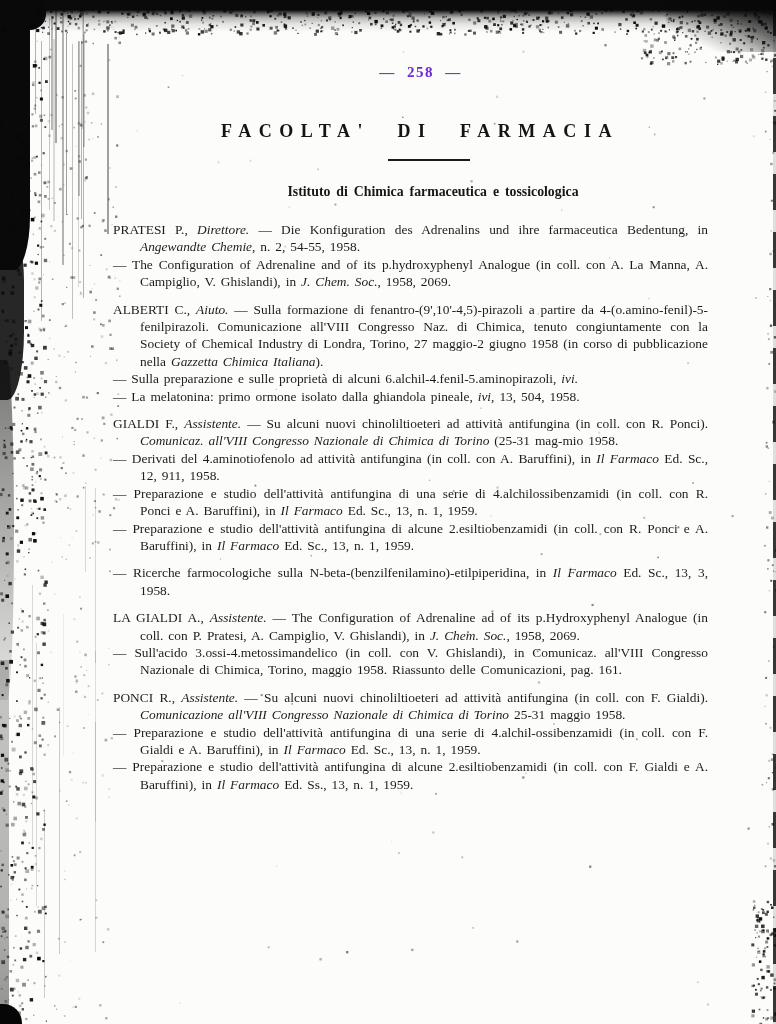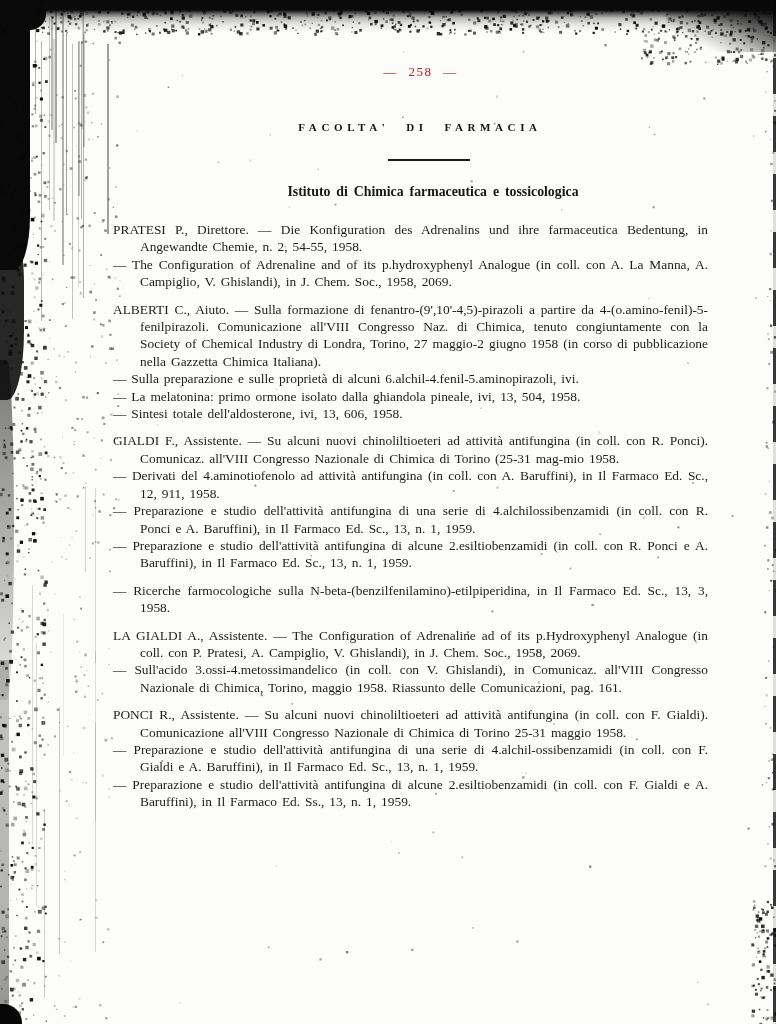--- a/index.html
+++ b/index.html
@@ -22,30 +22,30 @@
   .spine3{position:absolute;top:360px;left:0;width:14px;height:340px;
     background:linear-gradient(180deg,rgba(9,9,9,.55),rgba(9,9,9,.18) 80%,rgba(9,9,9,.1));border-radius:0 50% 50% 0;}
   .spine4{position:absolute;top:660px;left:0;width:9px;height:364px;
     background:linear-gradient(180deg,rgba(9,9,9,.22),rgba(9,9,9,.3) 70%,rgba(9,9,9,.45));}
   .right-edge{position:absolute;top:0;right:0;width:3px;height:1024px;
     background:repeating-linear-gradient(180deg,rgba(6,6,6,.8) 0 36px,rgba(6,6,6,.12) 36px 58px);}
   .bottom-left-blob{position:absolute;left:0;bottom:0;width:22px;height:20px;background:#060606;border-radius:0 85% 0 0/0 95% 0 0;}
   .speckles,.streak{position:absolute;top:0;left:0;width:1px;height:1px;background:transparent;pointer-events:none;}
   
   .page-number{position:absolute;top:64px;left:123px;width:595px;text-align:center;
-    font-size:13px;letter-spacing:1.5px;word-spacing:6px;font-weight:normal;color:#b91c1c;}
+    font-size:15px;letter-spacing:1.5px;word-spacing:6px;font-weight:bold;color:#6d28d9;}
   .faculty{position:absolute;top:121px;left:130px;width:580px;text-align:center;
-    font-size:11px;font-weight:bold;letter-spacing:.42em;word-spacing:.85em;color:#141414;}
+    font-size:18px;font-weight:bold;letter-spacing:.42em;word-spacing:.85em;color:#141414;}
   .rule{position:absolute;top:159px;left:388px;width:82px;height:2px;background:#1a1a1a;}
   .institute{position:absolute;top:184px;left:143px;width:580px;text-align:center;
     font-size:13.8px;font-weight:bold;word-spacing:2.5px;color:#161616;}
   .pub-list{position:absolute;top:221px;left:113px;width:595px;font-size:13.4px;line-height:17.4px;}
   .block{margin:0 0 10px 0;}
   .entry{margin:0;padding-left:27px;text-indent:-27px;text-align:justify;word-spacing:1.6px;}
-  .it{}
+  .it{font-style:italic;}
 </style>
 </head>
 <body>
 
 <div class="page">
 
   <div class="top-band"></div>
   <div class="top-left-blob"></div>
   <div class="top-right-wedge"></div>
   <div class="spine1"></div>
@@ -62,21 +62,20 @@
 
   <div class="pub-list">
     <div class="block">
       <p class="entry"><span>PRATESI P., </span><span class="it">Direttore.</span><span> — Die Konfiguration des Adrenalins und ihre farmaceutica Bedentung, in </span><span class="it">Angewandte Chemie</span><span>, n. 2, 54-55, 1958.</span></p>
       <p class="entry"><span>— The Configuration of Adrenaline and of its p.hydroxyphenyl Analogue (in coll. con A. La Manna, A. Campiglio, V. Ghislandi), in </span><span class="it">J. Chem. Soc.</span><span>, 1958, 2069.</span></p>
     </div>
     <div class="block">
       <p class="entry"><span>ALBERTI C., </span><span class="it">Aiuto.</span><span> — Sulla formazione di fenantro-(9',10'-4,5)-pirazoli a partire da 4-(o.amino-fenil)-5-fenilpirazoli. Comunicazione all'VIII Congresso Naz. di Chimica, tenuto congiuntamente con la Society of Chemical Industry di Londra, Torino, 27 maggio-2 giugno 1958 (in corso di pubblicazione nella </span><span class="it">Gazzetta Chimica Italiana</span><span>).</span></p>
       <p class="entry"><span>— Sulla preparazione e sulle proprietà di alcuni 6.alchil-4.fenil-5.aminopirazoli, </span><span class="it">ivi.</span></p>
       <p class="entry"><span>— La melatonina: primo ormone isolato dalla ghiandola pineale, </span><span class="it">ivi</span><span>, 13, 504, 1958.</span></p>
-      <p class="entry"><span>— Sintesi totale dell'aldosterone, </span><span class="it">ivi</span><span>, 13, 606, 1958.</span></p>
     </div>
     <div class="block">
       <p class="entry"><span>GIALDI F., </span><span class="it">Assistente.</span><span> — Su alcuni nuovi chinoliltioeteri ad attività antifungina (in coll. con R. Ponci). </span><span class="it">Comunicaz. all'VIII Congresso Nazionale di Chimica di Torino</span><span> (25-31 mag-mio 1958.</span></p>
       <p class="entry"><span>— Derivati del 4.aminotiofenolo ad attività antifungina (in coll. con A. Baruffini), in </span><span class="it">Il Farmaco</span><span> Ed. Sc., 12, 911, 1958.</span></p>
       <p class="entry"><span>— Preparazione e studio dell'attività antifungina di una serie di 4.alchilossibenzamidi (in coll. con R. Ponci e A. Baruffini), in </span><span class="it">Il Farmaco</span><span> Ed. Sc., 13, n. 1, 1959.</span></p>
       <p class="entry"><span>— Preparazione e studio dell'attività antifungina di alcune 2.esiltiobenzamidi (in coll. con R. Ponci e A. Baruffini), in </span><span class="it">Il Farmaco</span><span> Ed. Sc., 13, n. 1, 1959.</span></p>
     </div>
     <div class="block">
       <p class="entry"><span>— Ricerche farmocologiche sulla N-beta-(benzilfenilamino)-etilpiperidina, in </span><span class="it">Il Farmaco</span><span> Ed. Sc., 13, 3, 1958.</span></p>
     </div>

